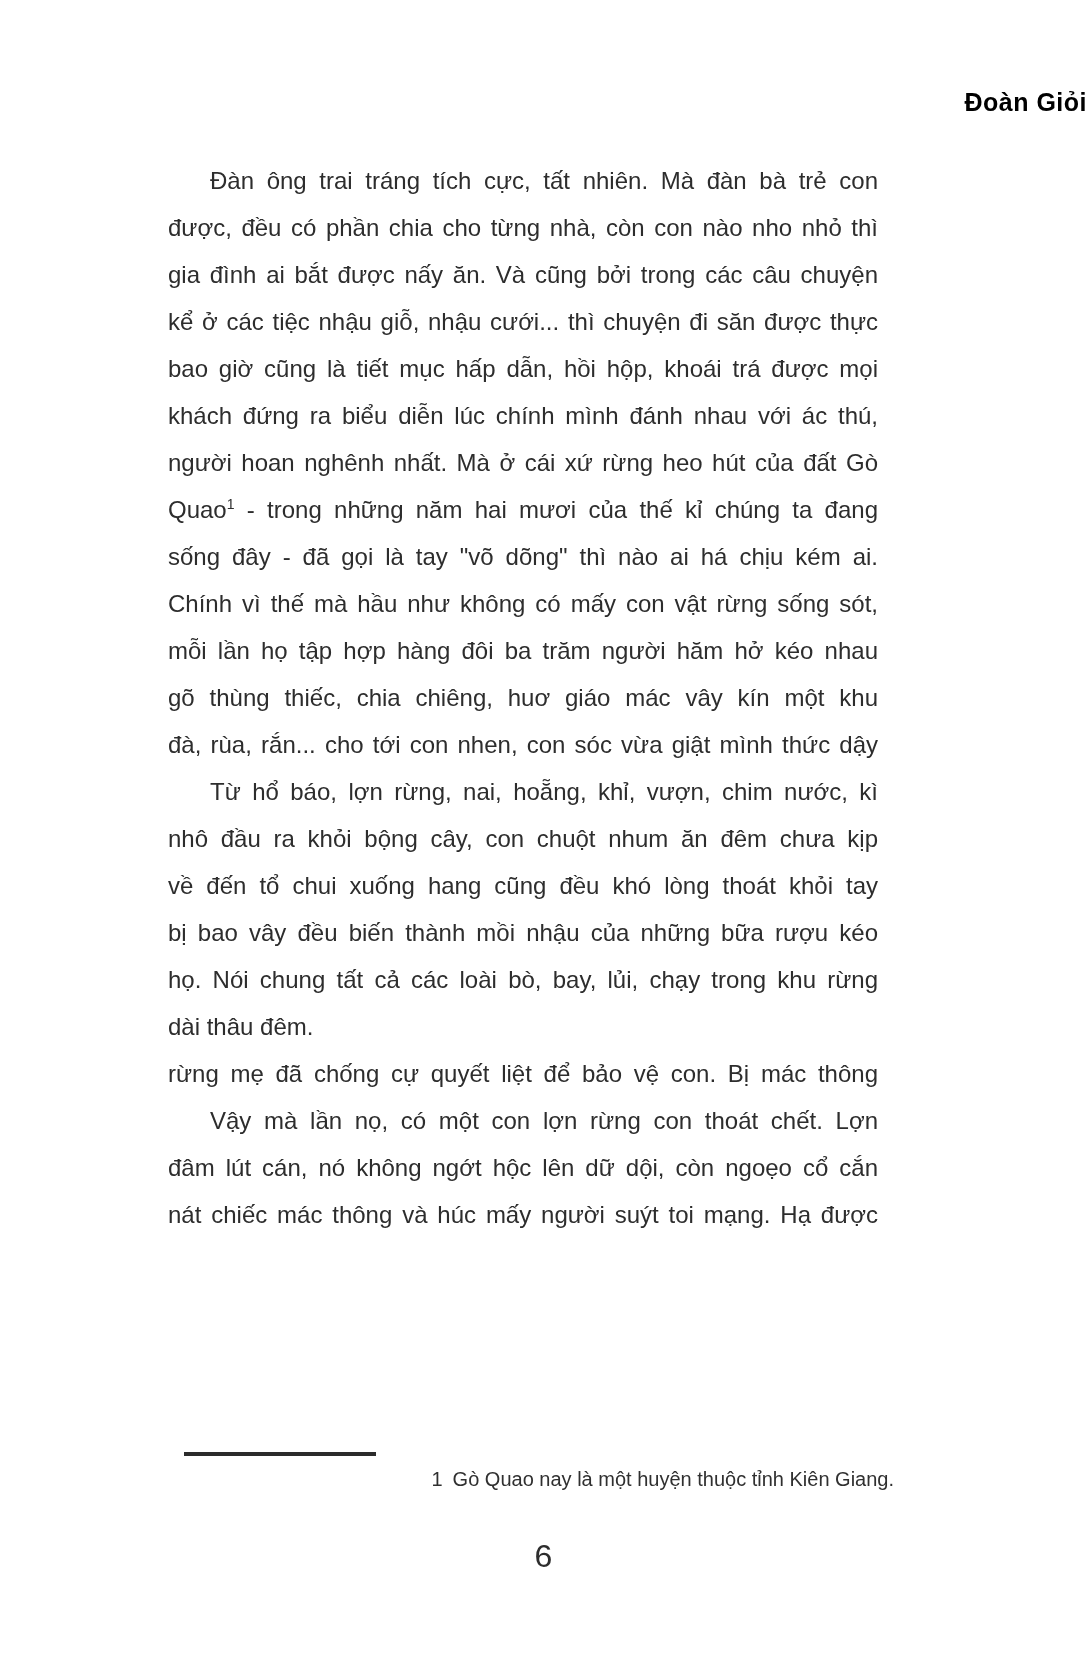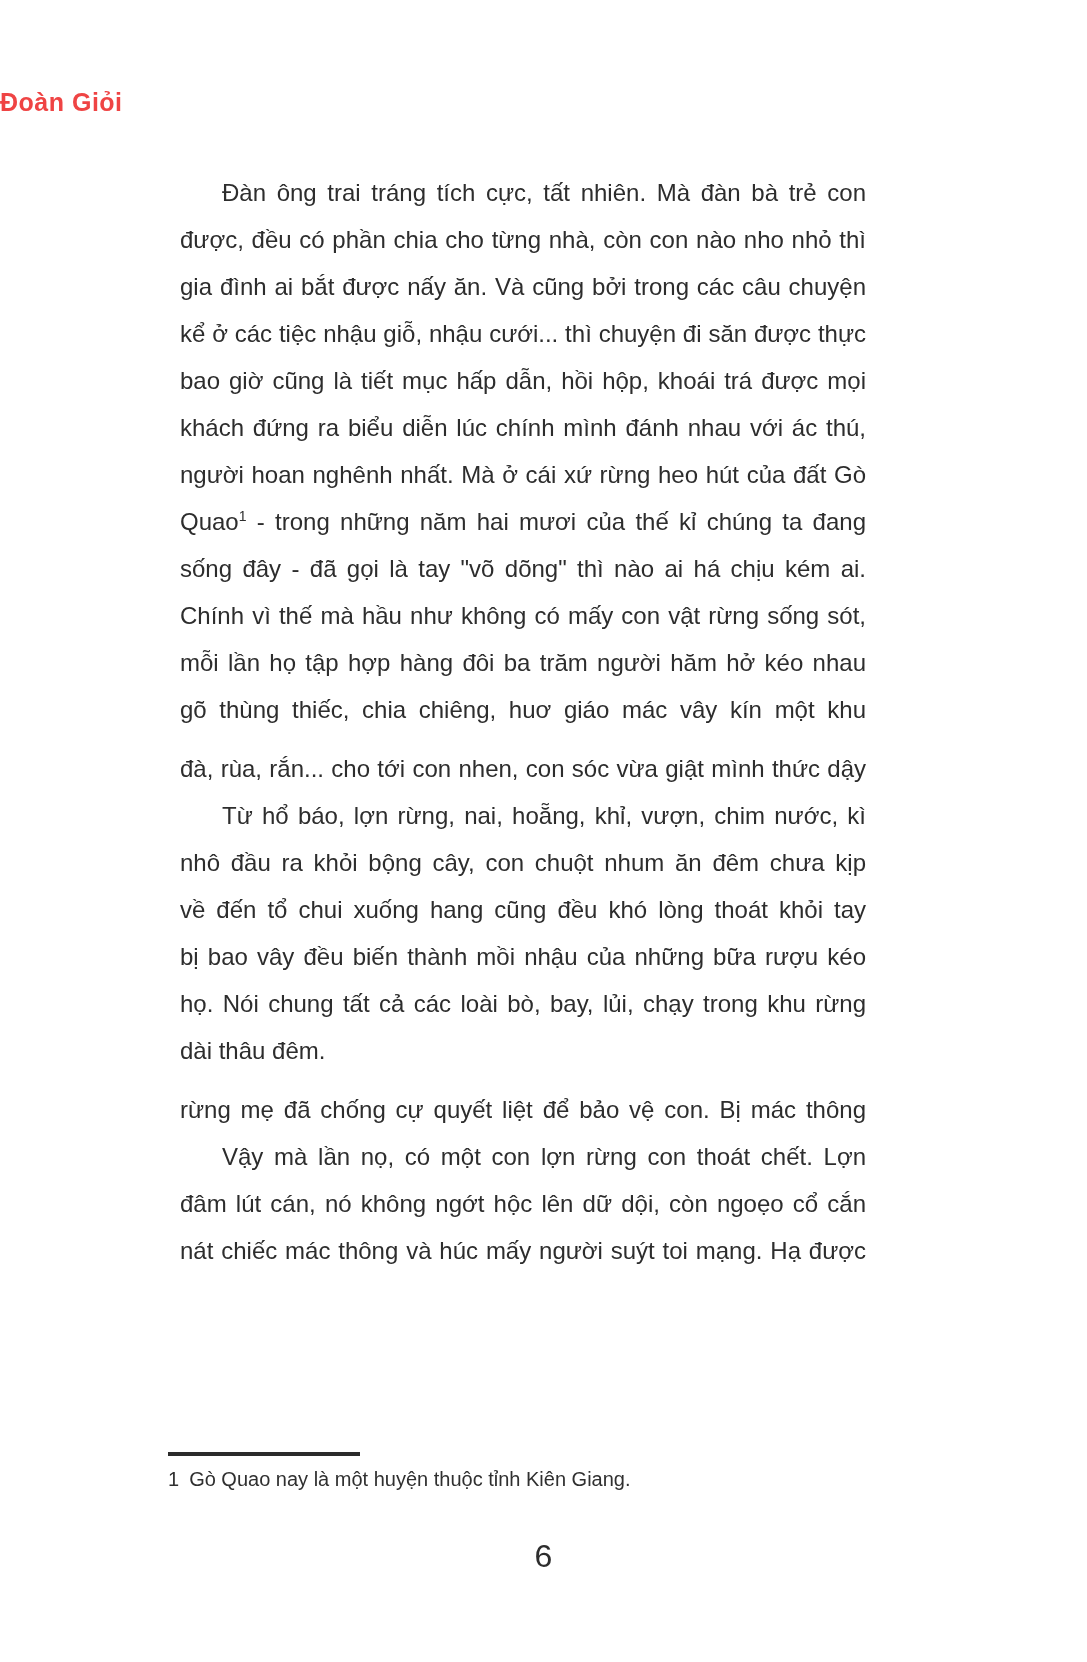--- a/index.html
+++ b/index.html
@@ -11,57 +11,58 @@
     font-family: "Liberation Sans", sans-serif;
     color: #2d2d2d;
     overflow: hidden;
     margin: 0 auto;
   }
   .running-head {
     position: absolute;
     top: 88px;
     left: 0;
     width: 100%;
-    text-align: left;
+    text-align: right;
     font-size: 25px;
     font-weight: bold;
-    color: #ef4444;
+    color: #000000;
     letter-spacing: 0.5px;
   }
   .text-block {
     position: absolute;
     top: 157px;
     left: 168px;
     width: 710px;
     font-size: 24px;
     color: #2d2d2d;
   }
-  .para { margin: 12px; }
+  .para { margin: 0; }
   .line {
     line-height: 47px;
     height: 47px;
     text-align: justify;
     text-align-last: justify;
     overflow: visible;
     white-space: normal;
   }
   .line.first { text-indent: 42px; }
   .line.last { text-align-last: left; }
   .line sup {
     font-size: 14px;
     line-height: 0;
     position: relative;
     top: -9px;
     vertical-align: baseline;
   }
   .footnote-area {
     position: absolute;
     top: 1452px;
-    left: 168px;
+    left: 184px;
     width: 710px;
+    text-align: right;
   }
   .footnote-rule {
     width: 192px;
     height: 4px;
     background: #2b2b2b;
     margin-bottom: 10px;
   }
   .footnote-line {
     font-size: 20px;
     color: #303030;

